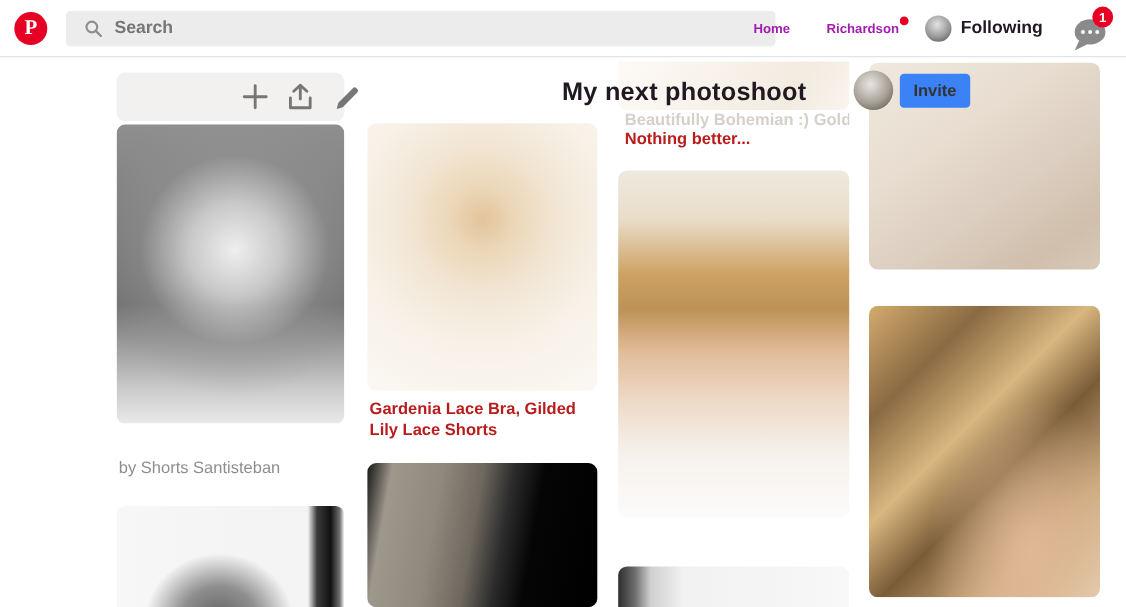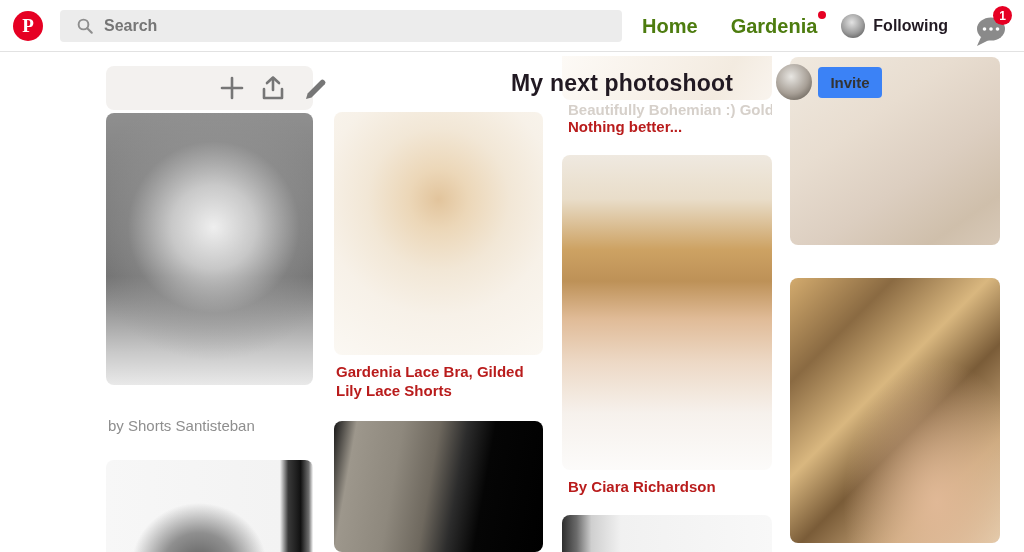--- a/index.html
+++ b/index.html
@@ -6,29 +6,29 @@
   html,body { width:1024px; height:552px; }
   body { font-family:"Liberation Sans", sans-serif; background:#fff; }
   .screen { position:relative; width:1024px; height:552px; overflow:hidden; background:#fff; }
 
   
   .nav { position:absolute; top:0; left:0; width:1024px; height:52px; background:#fff;
          border-bottom:1px solid #e2e2e2; z-index:50; }
   .logo { position:absolute; left:13px; top:11px; width:30px; height:30px; border-radius:50%;
           background:#e60023; color:#fff; display:flex; align-items:center; justify-content:center;
           font-size:19px; font-weight:bold; font-family:"Liberation Serif", serif; cursor:pointer; }
-  .searchwrap { position:absolute; left:60px; top:10px; width:562px; height:32px;
+  .searchwrap { position:absolute; left:60px; top:10px; width:645px; height:32px;
                 background:#ececec; border-radius:4px; display:flex; align-items:center; }
   .search-icon { margin-left:16px; width:18px; height:18px; flex:0 0 auto; }
   .searchwrap input { border:none; outline:none; background:transparent; margin-left:10px;
                       font-size:16px; font-weight:bold; color:#555; width:560px;
                       font-family:"Liberation Sans", sans-serif; }
   .searchwrap input::placeholder { color:#767676; opacity:1; }
   .navright { position:absolute; right:12px; top:0; height:52px; display:flex; align-items:center; }
-  .navlink { font-size:20px; font-weight:bold; color:#4d7c0f; cursor:pointer; }
+  .navlink { font-size:12px; font-weight:bold; color:#a21caf; cursor:pointer; }
   .nav-home { margin-right:33px; }
   .nav-following { position:relative; margin-right:24px; }
   .follow-dot { position:absolute; top:-4px; right:-9px; width:8px; height:8px; border-radius:50%;
                 background:#e60023; }
   .userchip { display:flex; align-items:center; margin-right:22px; cursor:pointer; }
   .user-avatar { width:24px; height:24px; border-radius:50%;
                  background:radial-gradient(circle at 45% 35%, #e3e3e3 0%, #9a9a9a 55%, #474747 100%); }
   .user-name { margin-left:8px; font-size:16px; font-weight:bold; color:#211922; }
   .messages { position:relative; width:42px; height:42px; cursor:pointer; }
   .msg-badge { position:absolute; top:1px; right:0; width:19px; height:19px; border-radius:50%;
@@ -112,21 +112,21 @@
       <svg class="search-icon" viewBox="0 0 24 24">
         <circle cx="10" cy="10" r="6.5" fill="none" stroke="#8e8e8e" stroke-width="2.6"></circle>
         <line x1="15" y1="15" x2="21" y2="21" stroke="#8e8e8e" stroke-width="2.8" stroke-linecap="round"></line>
       </svg>
       <input type="text" placeholder="Search" style="">
     </div>
 
     <div class="navright">
       <span class="navlink nav-home">Home</span>
       <span class="navlink nav-following">
-        <span>Gardenia</span>
+        <span>Richardson</span>
         <span class="follow-dot"></span>
       </span>
       <span class="userchip">
         <span class="user-avatar"></span>
         <span class="user-name">Following</span>
       </span>
       <span class="messages">
         <svg width="42" height="42" viewBox="0 0 42 42">
           <ellipse cx="21" cy="24" rx="14" ry="11.5" fill="#8a8a8a"></ellipse>
           <path d="M11 32 L7 41 L19 35 Z" fill="#8a8a8a"></path>
@@ -164,19 +164,18 @@
   <div class="pin-img img-smile2"></div>
 
   <div class="pin-img r8 img-bed"></div>
   <div class="caption cap-gardenia">Gardenia Lace Bra, Gilded Lily Lace Shorts</div>
   <div class="pin-img r8 img-hood"></div>
 
   <div class="pin-img img-bohemian"></div>
   <div class="overlay-line ov-bohemian">Beautifully Bohemian :) Golden ☼</div>
   <div class="caption cap-nothing">Nothing better...</div>
   <div class="pin-img r8 img-bride"></div>
-  <div class="caption cap-ciara">By Ciara Richardson</div>
   <div class="pin-img img-lying"></div>
 
   <div class="pin-img r8 img-knit"></div>
   <div class="pin-img r8 img-profile"></div>
 
 </div>
 
 </body></html>

